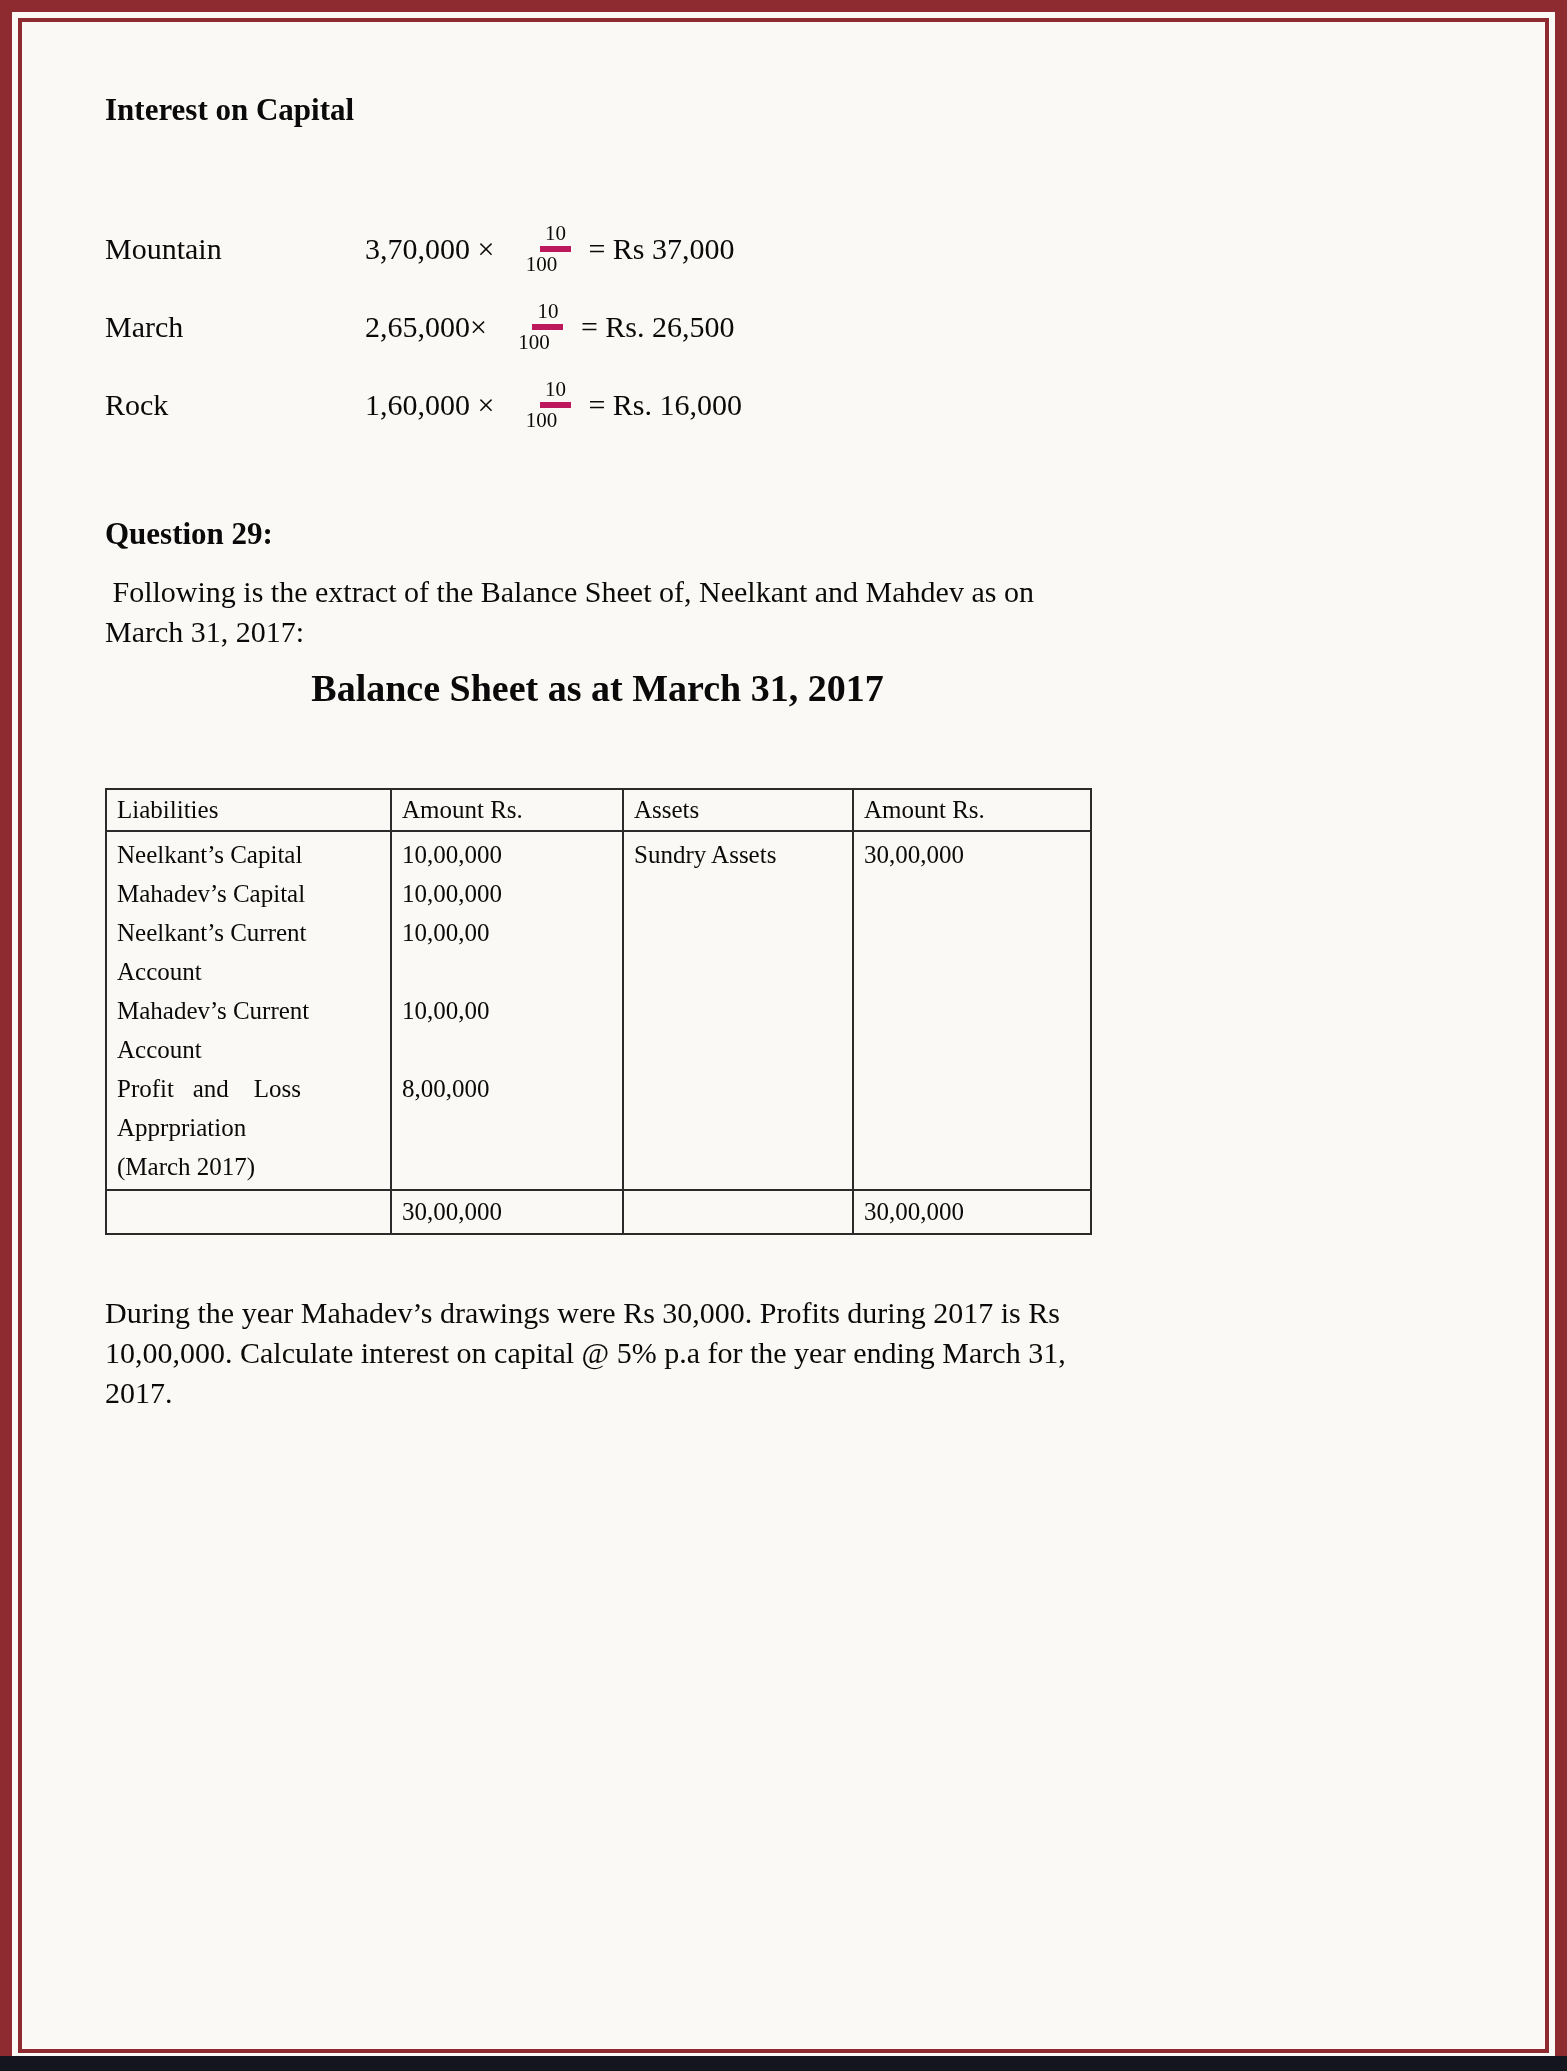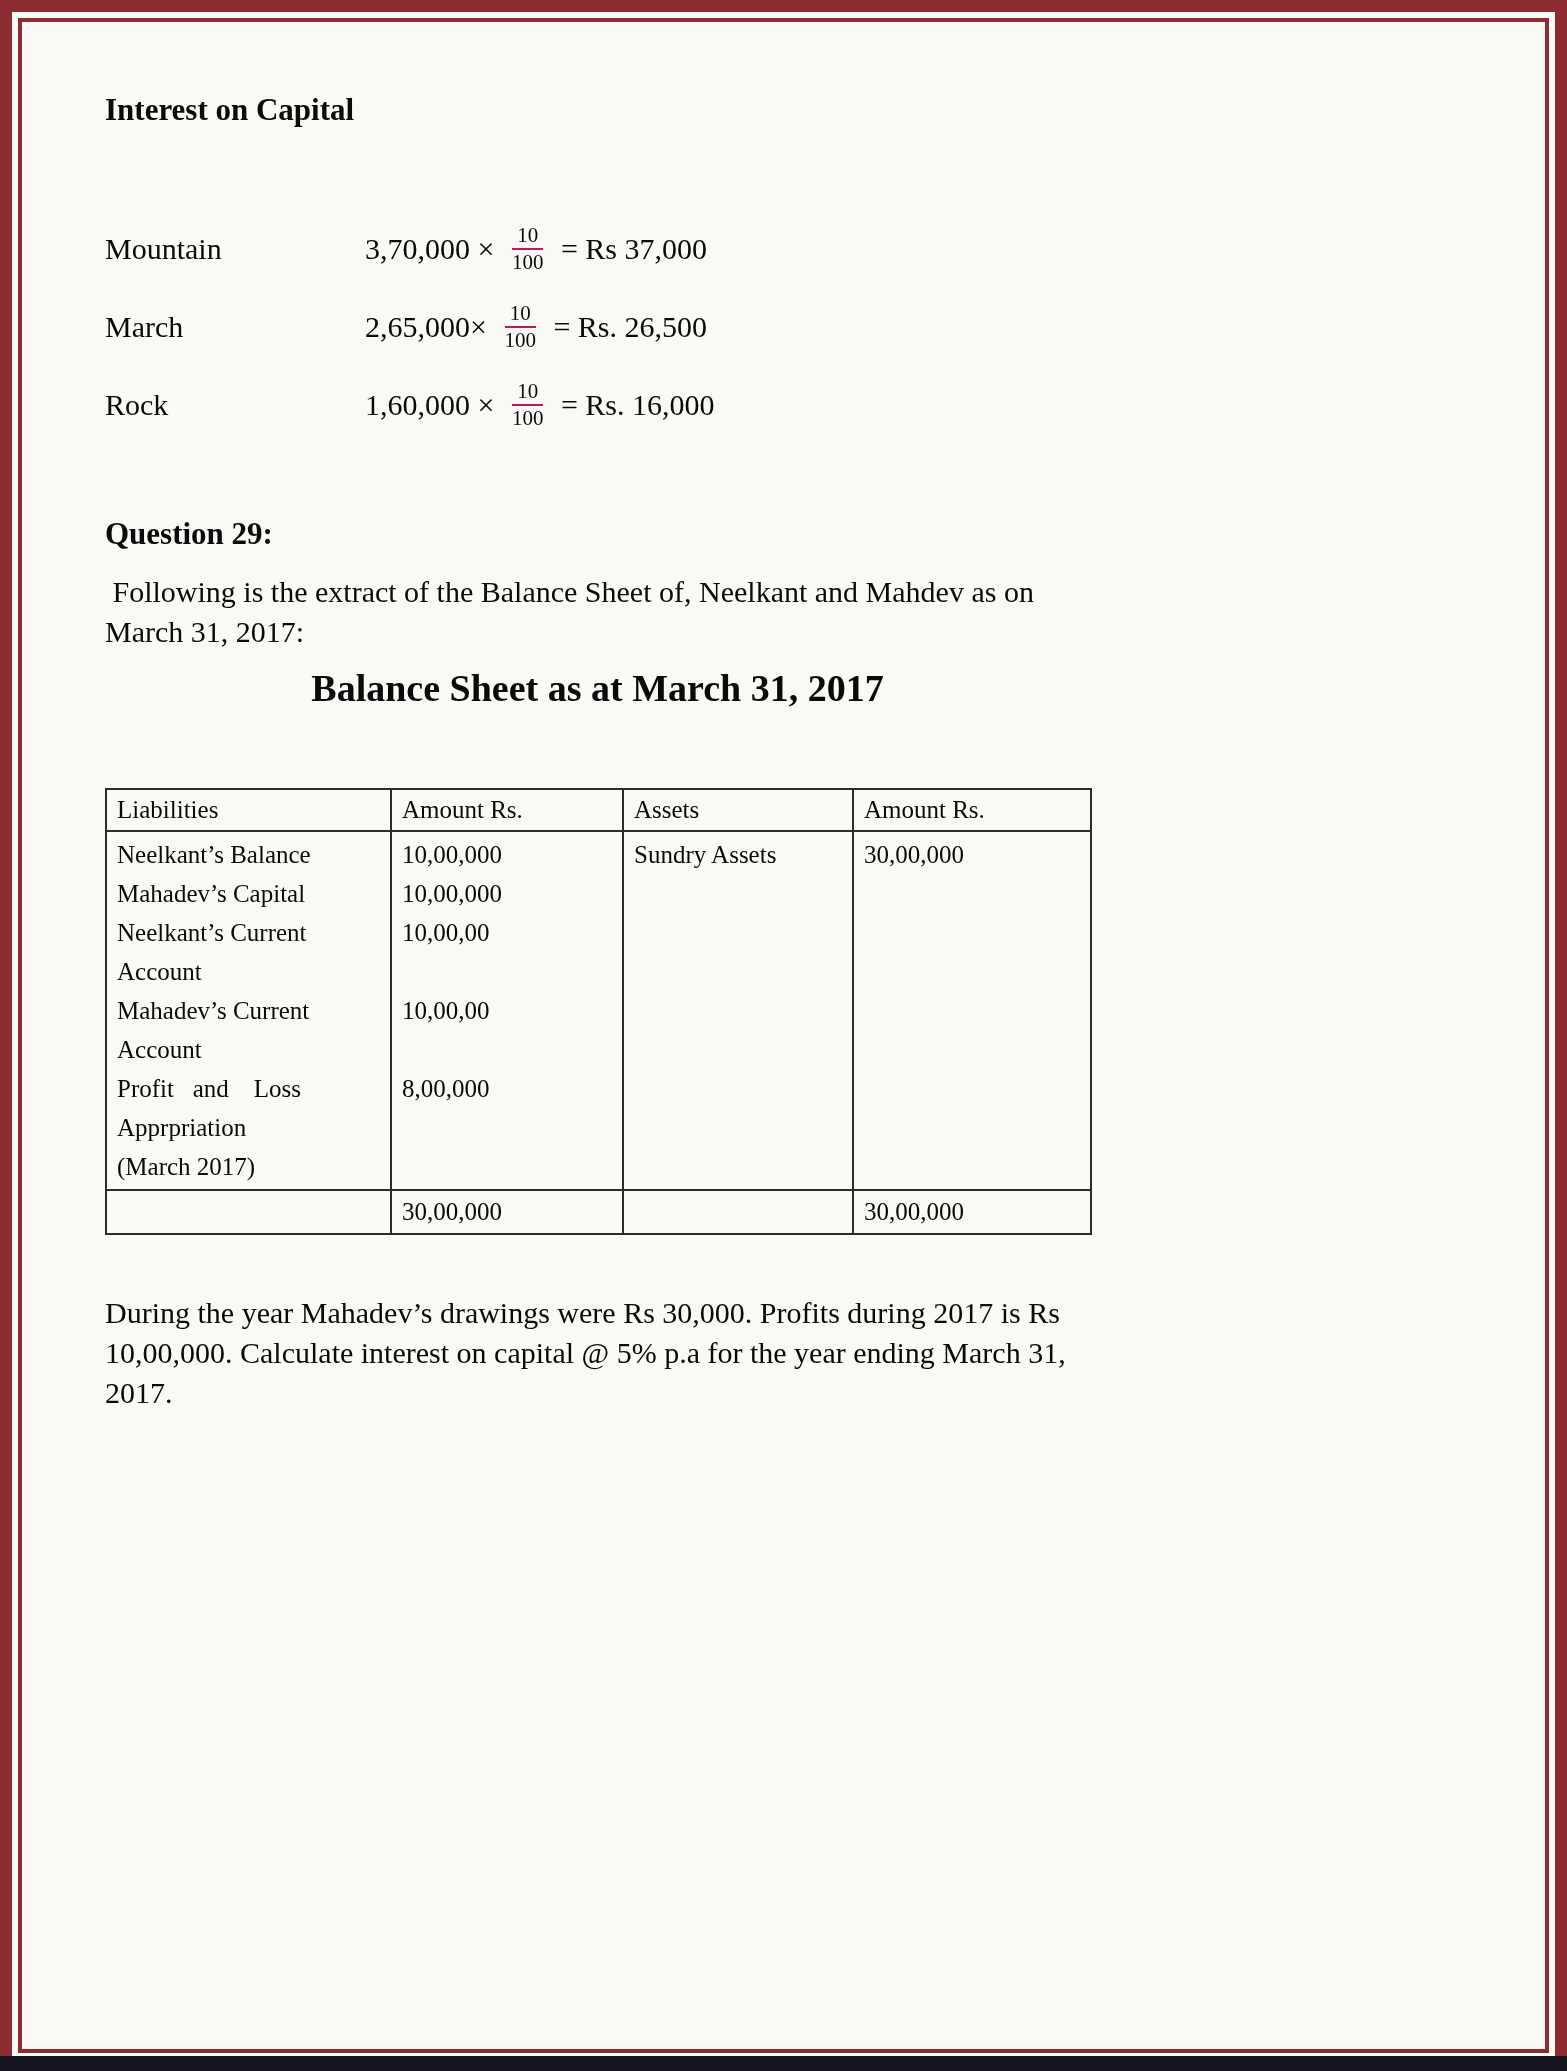--- a/index.html
+++ b/index.html
@@ -58,23 +58,24 @@
   .calc-label { width: 260px; flex: none; }
   .calc-expr { display: flex; align-items: center; white-space: pre; }
   .frac {
     display: inline-flex;
     flex-direction: column;
     align-items: center;
     font-size: 21px;
     margin: 0 10px;
   }
   .frac .num {
-    border-bottom: 2px solid #be185d;
+    border-bottom: 6px solid #be185d;
     padding: 0 5px 1px 5px;
     line-height: 24px;
+    margin-left: 28px;
   }
   .frac .den { line-height: 25px; }
   .q-heading {
     font-size: 31px;
     font-weight: bold;
     line-height: 36px;
     margin: 82px 0 0 0;
   }
   .q-intro {
     margin: 20px 0 0 0;
@@ -183,21 +184,21 @@
       <tr>
         <th>Liabilities</th>
         <th>Amount Rs.</th>
         <th>Assets</th>
         <th>Amount Rs.</th>
       </tr>
     </thead>
     <tbody>
       <tr class="bs-body">
         <td>
-          <div class="bs-line">Neelkant’s Balance</div>
+          <div class="bs-line">Neelkant’s Capital</div>
           <div class="bs-line">Mahadev’s Capital</div>
           <div class="bs-line">Neelkant’s Current</div>
           <div class="bs-line">Account</div>
           <div class="bs-line">Mahadev’s Current</div>
           <div class="bs-line">Account</div>
           <div class="bs-line">Profit   and    Loss</div>
           <div class="bs-line">Apprpriation</div>
           <div class="bs-line">(March 2017)</div>
         </td>
         <td>

